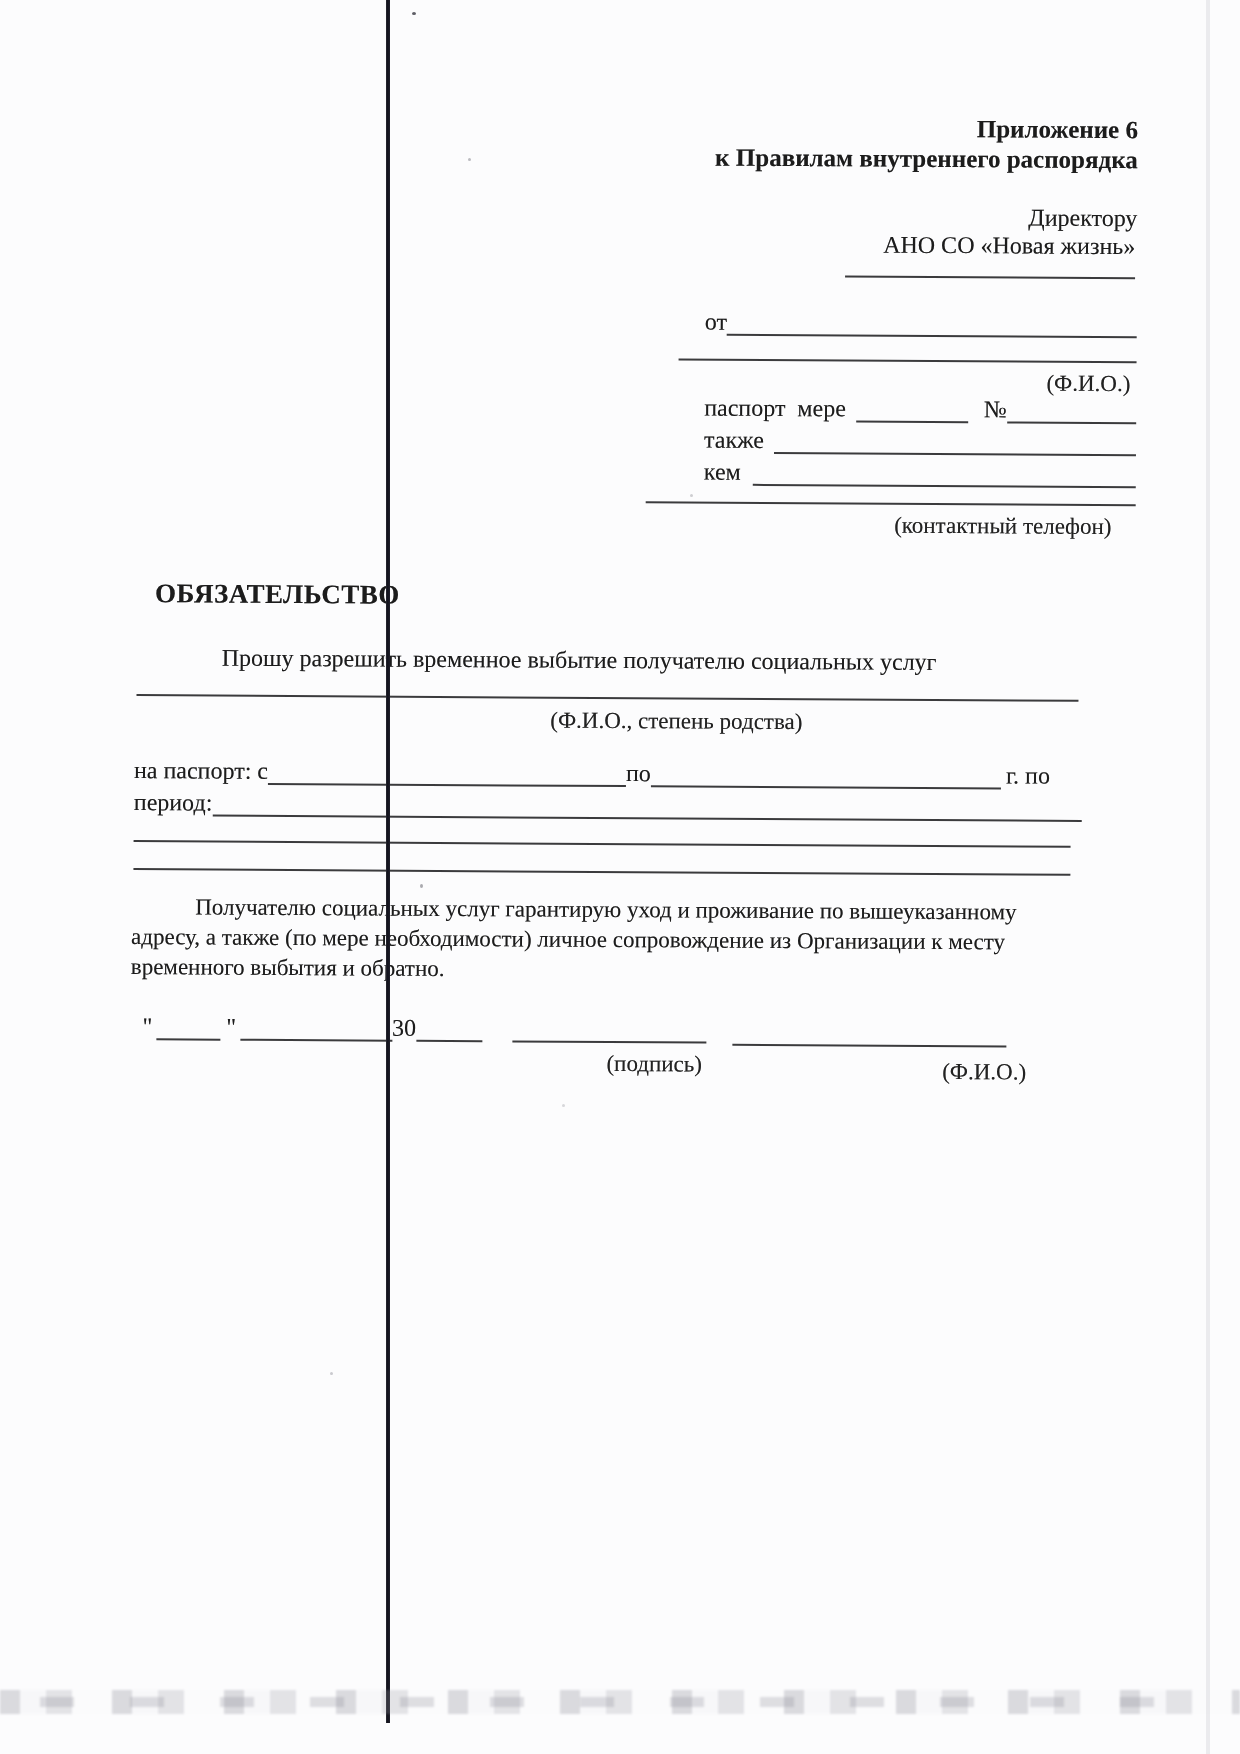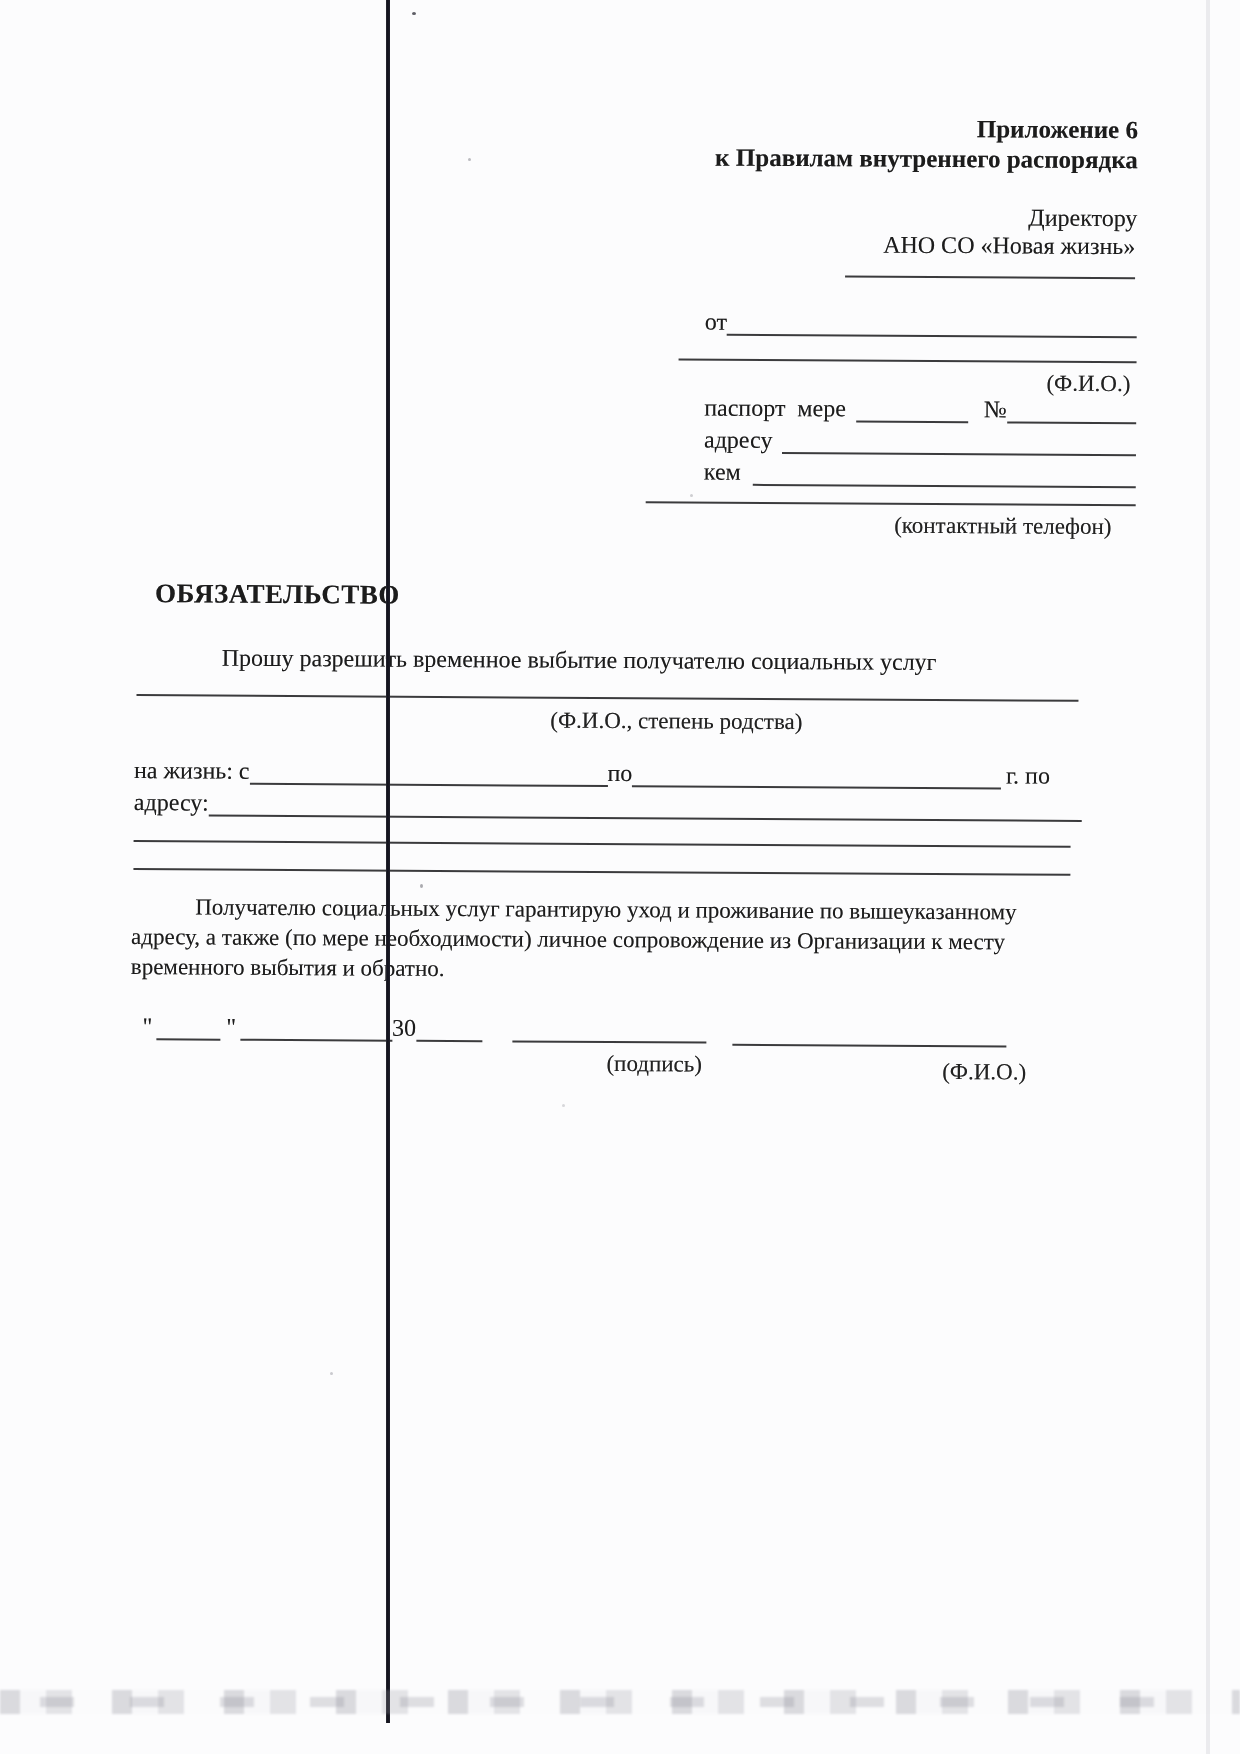--- a/index.html
+++ b/index.html
@@ -62,48 +62,48 @@
     <div class="t cap" style="top:365px;left:680px;width:452px;text-align:right;">(Ф.И.О.)</div>
 
     <div class="row" style="top:386px;left:706px;width:432px;height:32px;">
       <span class="lbl">паспорт  мере</span>
       <span class="blank" style="width:112px;margin-left:10px;"></span>
       <span class="lbl" style="margin-left:16px;">№</span>
       <span class="blank" style="flex:1;"></span>
     </div>
 
     <div class="row" style="top:418px;left:706px;width:432px;height:32px;">
-      <span class="lbl">адресу</span>
+      <span class="lbl">также</span>
       <span class="blank" style="flex:1;margin-left:10px;"></span>
     </div>
 
     <div class="row" style="top:450px;left:706px;width:432px;height:32px;">
       <span class="lbl">кем</span>
       <span class="blank" style="flex:1;margin-left:12px;"></span>
     </div>
 
     <div class="hr" style="top:498px;left:648px;width:490px;"></div>
     <div class="t cap" style="top:508px;left:648px;width:466px;text-align:right;">(контактный телефон)</div>
 
     <div class="t b title" style="top:578px;left:158px;">ОБЯЗАТЕЛЬСТВО</div>
 
     <div class="t" style="top:644px;left:225px;">Прошу разрешить временное выбытие получателю социальных услуг</div>
     <div class="hr" style="top:694px;left:140px;width:942px;"></div>
     <div class="t cap" style="top:705px;left:450px;width:460px;text-align:center;">(Ф.И.О., степень родства)</div>
 
     <div class="row" style="top:752px;left:138px;width:916px;height:32px;">
-      <span class="lbl">на жизнь: с</span>
+      <span class="lbl">на паспорт: с</span>
       <span class="blank" style="width:358px;"></span>
       <span class="lbl">по</span>
       <span class="blank" style="flex:1;"></span>
       <span class="lbl" style="margin-left:5px;">г. по</span>
     </div>
 
     <div class="row" style="top:784px;left:138px;width:948px;height:32px;">
-      <span class="lbl">адресу:</span>
+      <span class="lbl">период:</span>
       <span class="blank" style="flex:1;"></span>
     </div>
     <div class="hr" style="top:840px;left:138px;width:937px;"></div>
     <div class="hr" style="top:868px;left:138px;width:937px;"></div>
 
     <div class="t body-line" style="top:894px;left:136px;padding-left:64px;">Получателю социальных услуг гарантирую уход и проживание по вышеуказанному</div>
     <div class="t body-line" style="top:924px;left:136px;">адресу, а также (по мере необходимости) личное сопровождение из Организации к месту</div>
     <div class="t body-line" style="top:954px;left:136px;">временного выбытия и обратно.</div>
 
     <div class="row" style="top:1006px;left:148px;width:340px;height:34px;">

